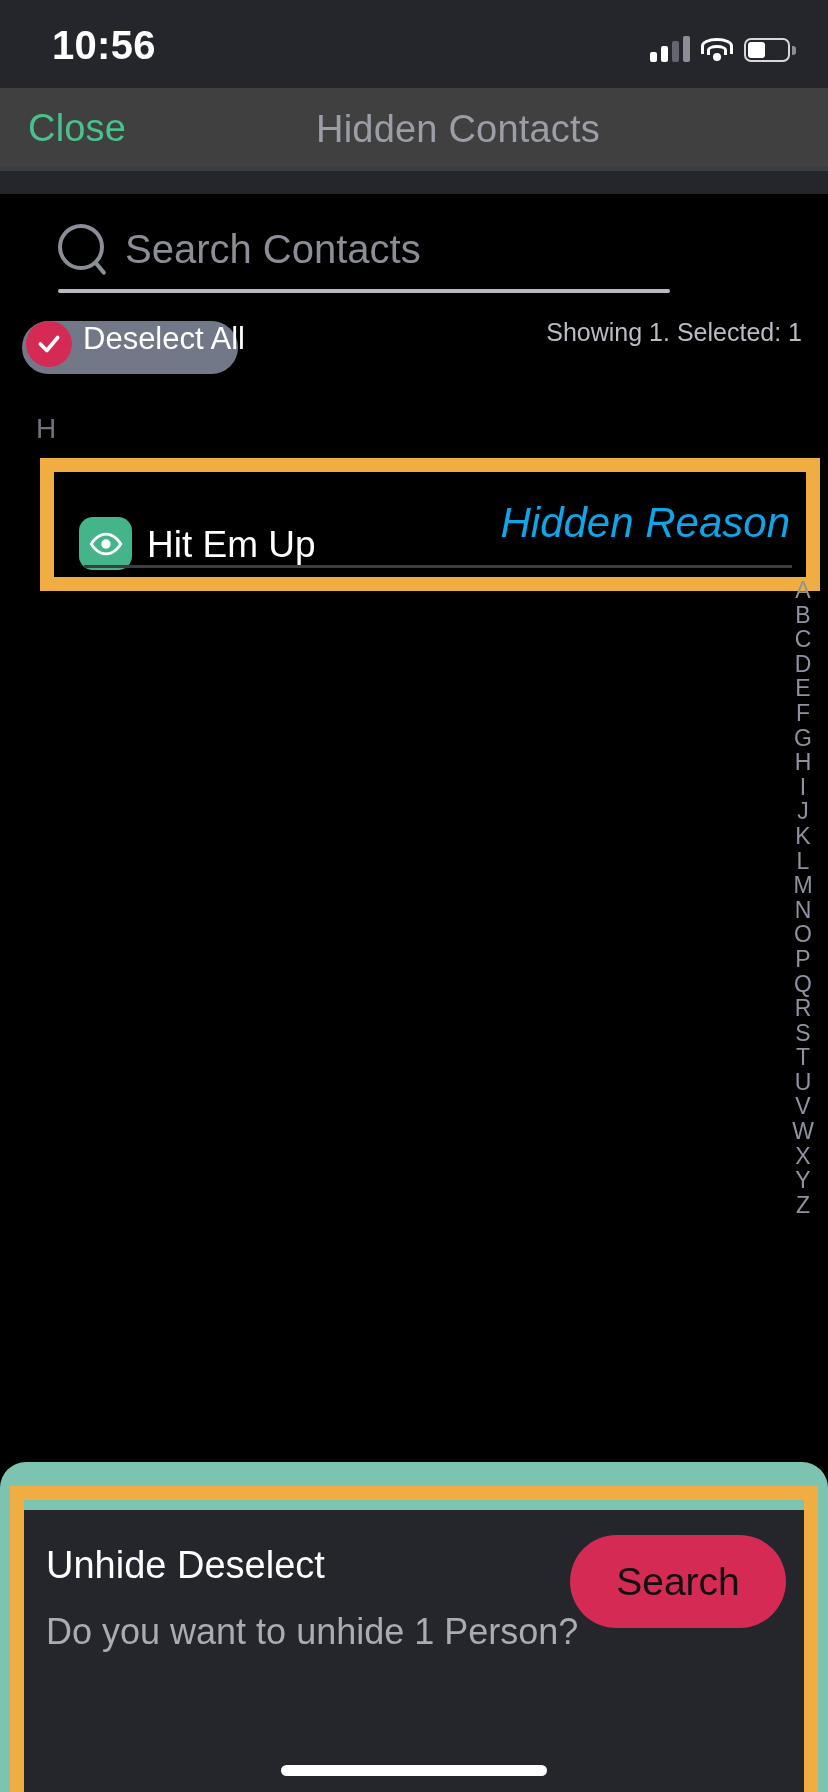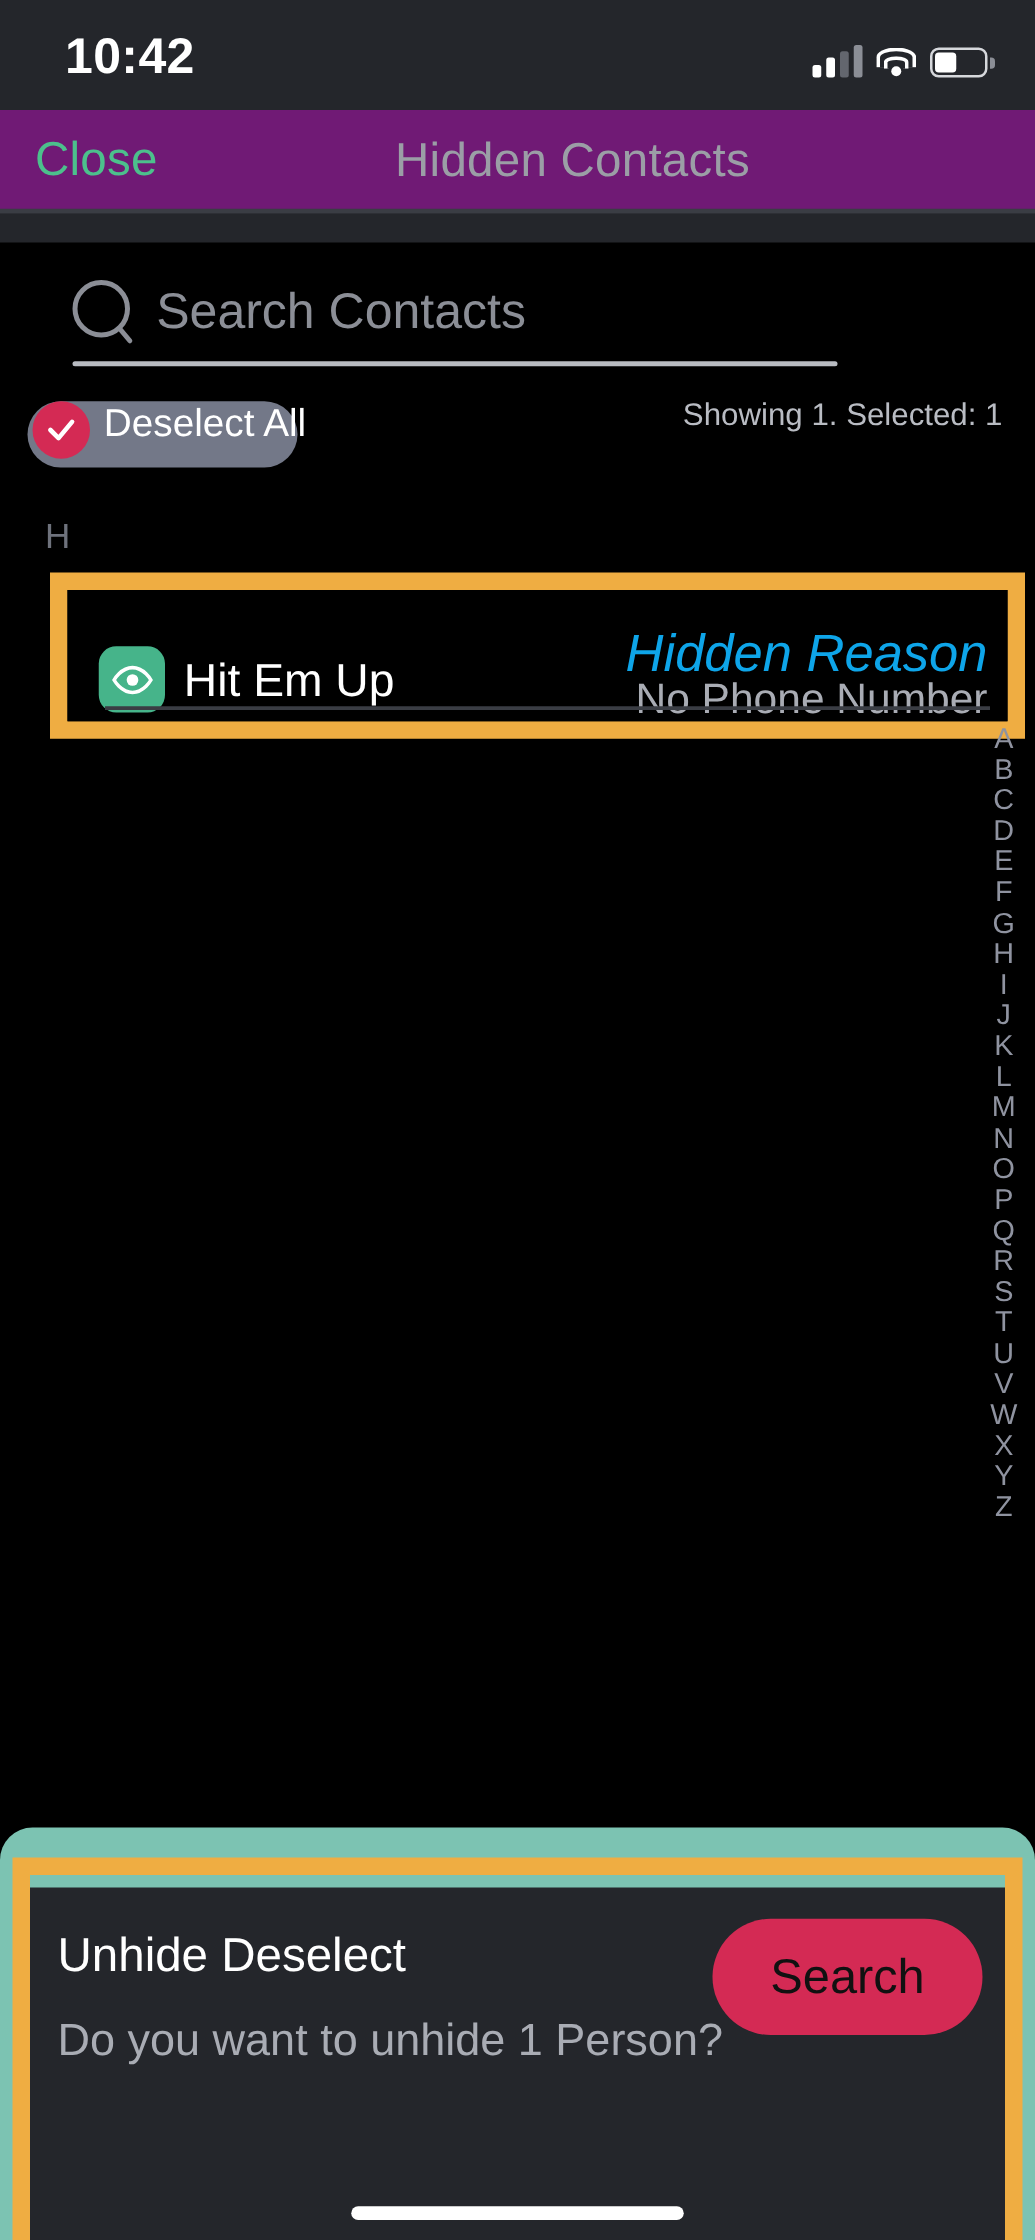--- a/index.html
+++ b/index.html
@@ -42,21 +42,21 @@
   .batt .shell { position:absolute; inset:0; border:2.5px solid #d6d8dc;
      border-radius:7px; }
   .batt .fill { position:absolute; left:4px; top:4px; bottom:4px; width:17px;
      background:#fff; border-radius:3px; }
   .batt .cap { position:absolute; right:-6px; top:8px; width:4px; height:9px;
      background:#8b8e96; border-radius:0 3px 3px 0; }
 
   
   .navbar {
     position:absolute; top:88px; left:0; width:828px; height:82px;
-    background:#701a75;
+    background:#404040;
   }
   .nav-close {
     position:absolute; left:28px; top:19px;
     color:#4cc08c; font-size:38px; letter-spacing:0.2px;
   }
   .nav-title {
     position:absolute; left:0; top:20px; width:828px; text-align:center;
     color:#9b9ea6; font-size:38px; letter-spacing:0.2px;margin-left:44px;
   }
   .nav-sep {
@@ -198,21 +198,21 @@
     bottom:16px; width:266px; height:11px;
     background:#ffffff; border-radius:6px;
   }
 </style>
 </head>
 <body>
 
 <div class="phone">
 
   <div class="statusbar">
-    <div class="status-time">10:42</div>
+    <div class="status-time">10:56</div>
     <div class="status-right">
       <div class="sig">
         <i class="b1"></i>
           <i class="b2"></i>
           <i class="b3"></i>
           <i class="b4"></i>
       </div>
       <div class="wifi">
         <span class="w1"></span>
           <span class="w2"></span>
@@ -254,21 +254,20 @@
   <div class="hl-box">
     <div class="row">
       <div class="row-eye">
         <svg viewBox="0 0 24 24" fill="none" stroke="#ffffff" stroke-width="2">
           <path d="M1.6 12S5.5 5 12 5s10.4 7 10.4 7-3.9 7-10.4 7S1.6 12 1.6 12z"></path>
           <circle cx="12" cy="12" r="3.3" fill="#ffffff" stroke="none"></circle>
         </svg>
       </div>
       <div class="row-name">Hit Em Up</div>
       <div class="row-reason-label">Hidden Reason</div>
-      <div class="row-reason-value">No Phone Number</div>
       <div class="row-divider"></div>
     </div>
   </div>
 
   <div class="alpha-index">
     <span>A</span>
     <span>B</span>
     <span>C</span>
     <span>D</span>
     <span>E</span>

